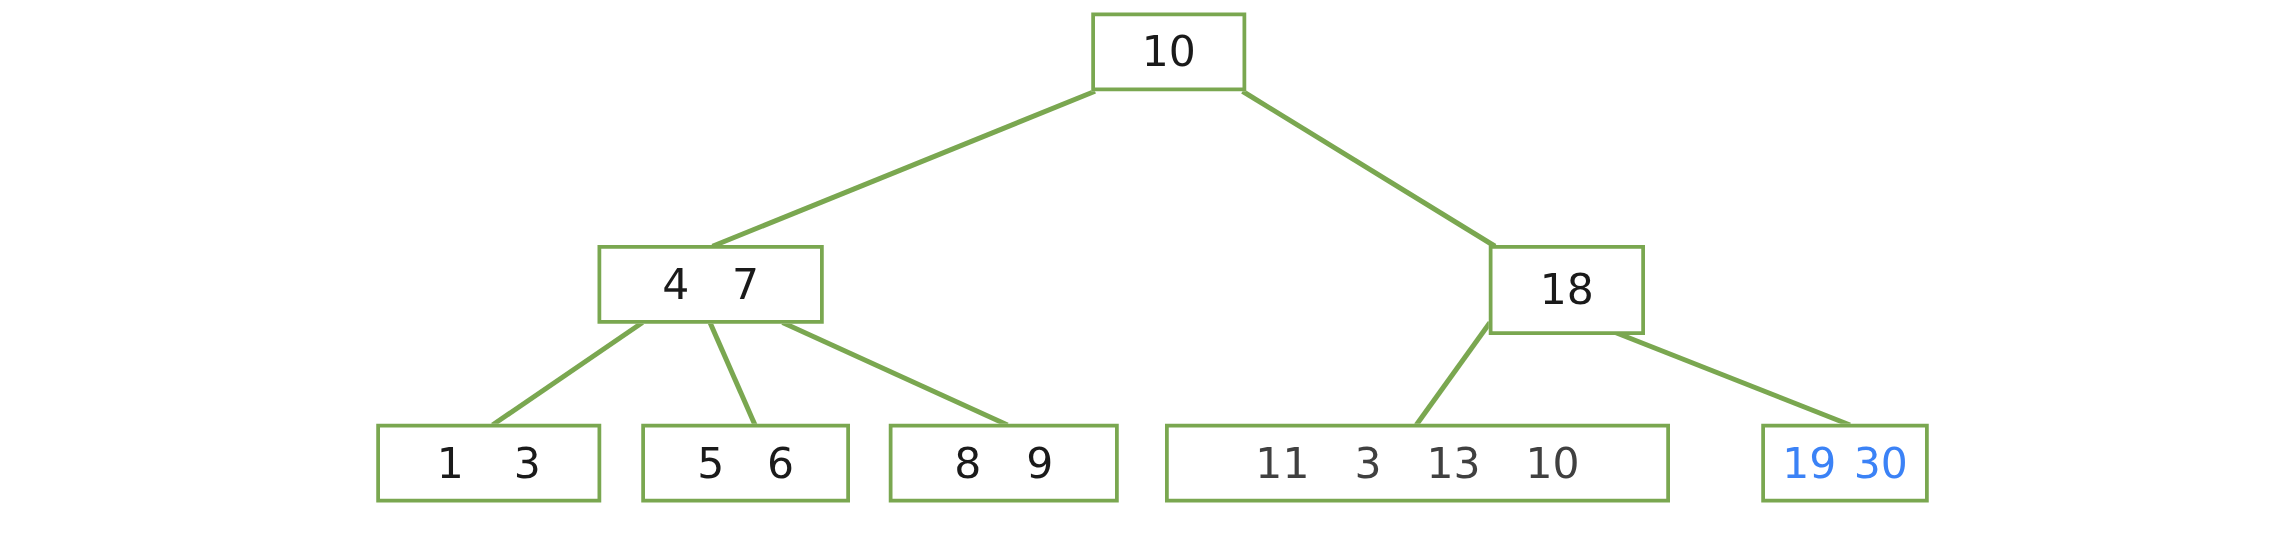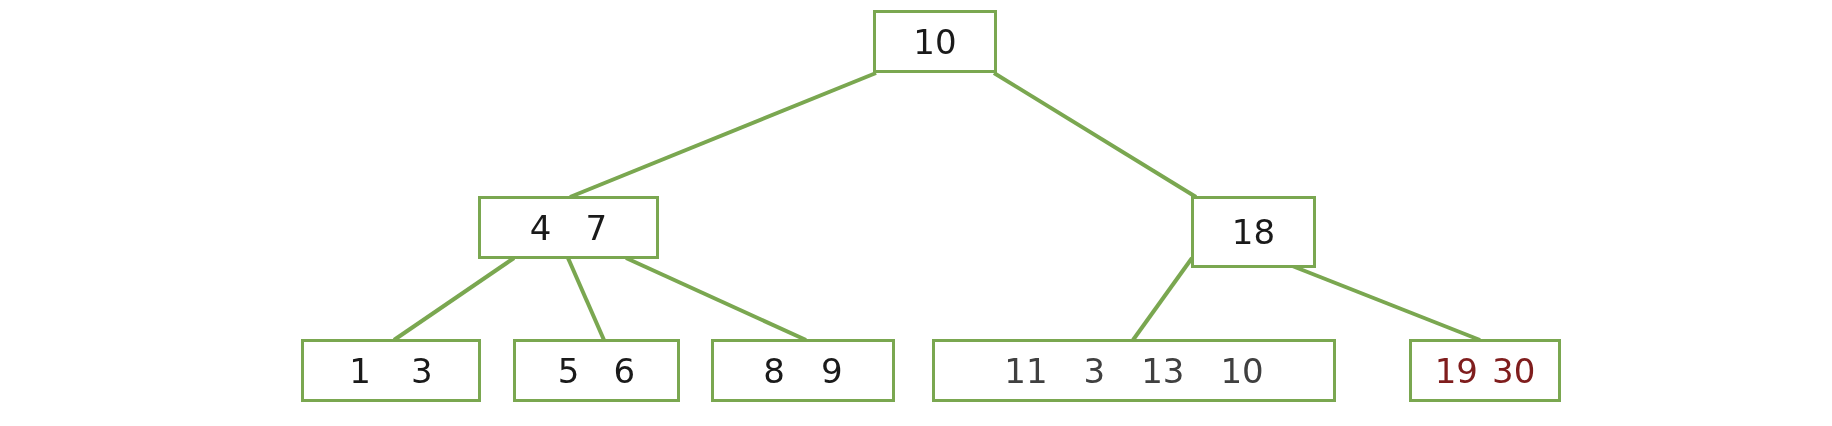--- a/index.html
+++ b/index.html
@@ -62,15 +62,15 @@
       <line x1="1272" y1="258" x2="1480" y2="340" stroke="#7AA750" stroke-width="4" stroke-linecap="butt"></line>
     </svg>
   <div id="node-layer">
       <div class="node" style="left: 873px; top: 10px; width: 124px; height: 63px; border: 3px solid rgb(122, 167, 80); color: rgb(26, 26, 26); font-size: 34px;"><span class="keys" style="gap: 0px; align-items: center;"><span class="key">10</span></span></div>
       <div class="node" style="left: 478px; top: 196px; width: 181px; height: 63px; border: 3px solid rgb(122, 167, 80); color: rgb(26, 26, 26); font-size: 34px;"><span class="keys" style="gap: 34px;"><span class="key">4</span><span class="key">7</span></span></div>
       <div class="node" style="left: 1167px; top: 196px; width: 125px; height: 72px; border: 3px solid rgb(122, 167, 80); color: rgb(26, 26, 26); font-size: 34px; margin-left: 24px;"><span class="keys" style="gap: 0px;"><span class="key">18</span></span></div>
       <div class="node" style="left: 301px; top: 339px; width: 180px; height: 63px; border: 3px solid rgb(122, 167, 80); color: rgb(26, 26, 26); font-size: 34px;"><span class="keys" style="gap: 40px;"><span class="key">1</span><span class="key">3</span></span></div>
       <div class="node" style="left: 513px; top: 339px; width: 167px; height: 63px; border: 3px solid rgb(122, 167, 80); color: rgb(26, 26, 26); font-size: 34px;"><span class="keys" style="gap: 34px;"><span class="key">5</span><span class="key">6</span></span></div>
       <div class="node" style="left: 711px; top: 339px; width: 184px; height: 63px; border: 3px solid rgb(122, 167, 80); color: rgb(26, 26, 26); font-size: 34px;"><span class="keys" style="gap: 36px;"><span class="key">8</span><span class="key">9</span></span></div>
       <div class="node" style="left: 932px; top: 339px; width: 404px; height: 63px; border: 3px solid rgb(122, 167, 80); color: #404040; font-size: 34px;"><span class="keys" style="gap: 36px;"><span class="key">11</span><span class="key">3</span><span class="key">13</span><span class="key">10</span></span></div>
-      <div class="node" style="left: 1409px; top: 339px; width: 152px; height: 63px; border: 3px solid rgb(122, 167, 80); color: #7f1d1d; font-size: 34px;"><span class="keys" style="gap: 14px;"><span class="key">19</span><span class="key">30</span></span></div>
+      <div class="node" style="left: 1409px; top: 339px; width: 134px; height: 63px; border: 3px solid rgb(122, 167, 80); color: #3b82f6; font-size: 34px;"><span class="keys" style="gap: 14px;"><span class="key">19</span><span class="key">30</span></span></div>
     </div>
 </div>
 
 </body></html>

